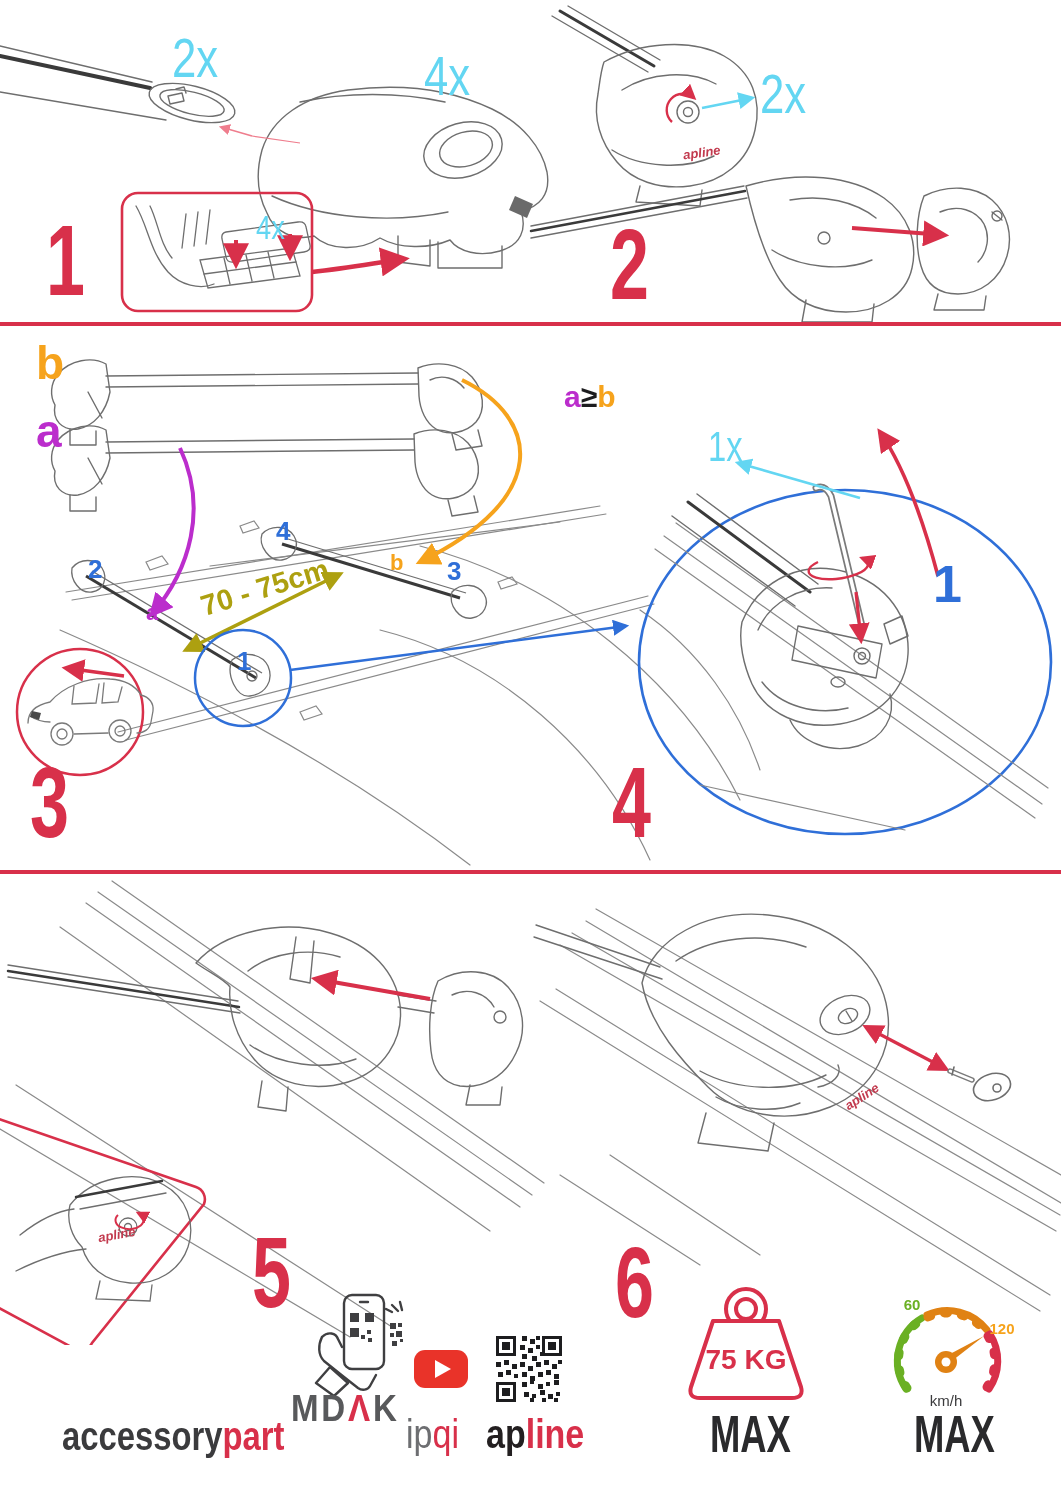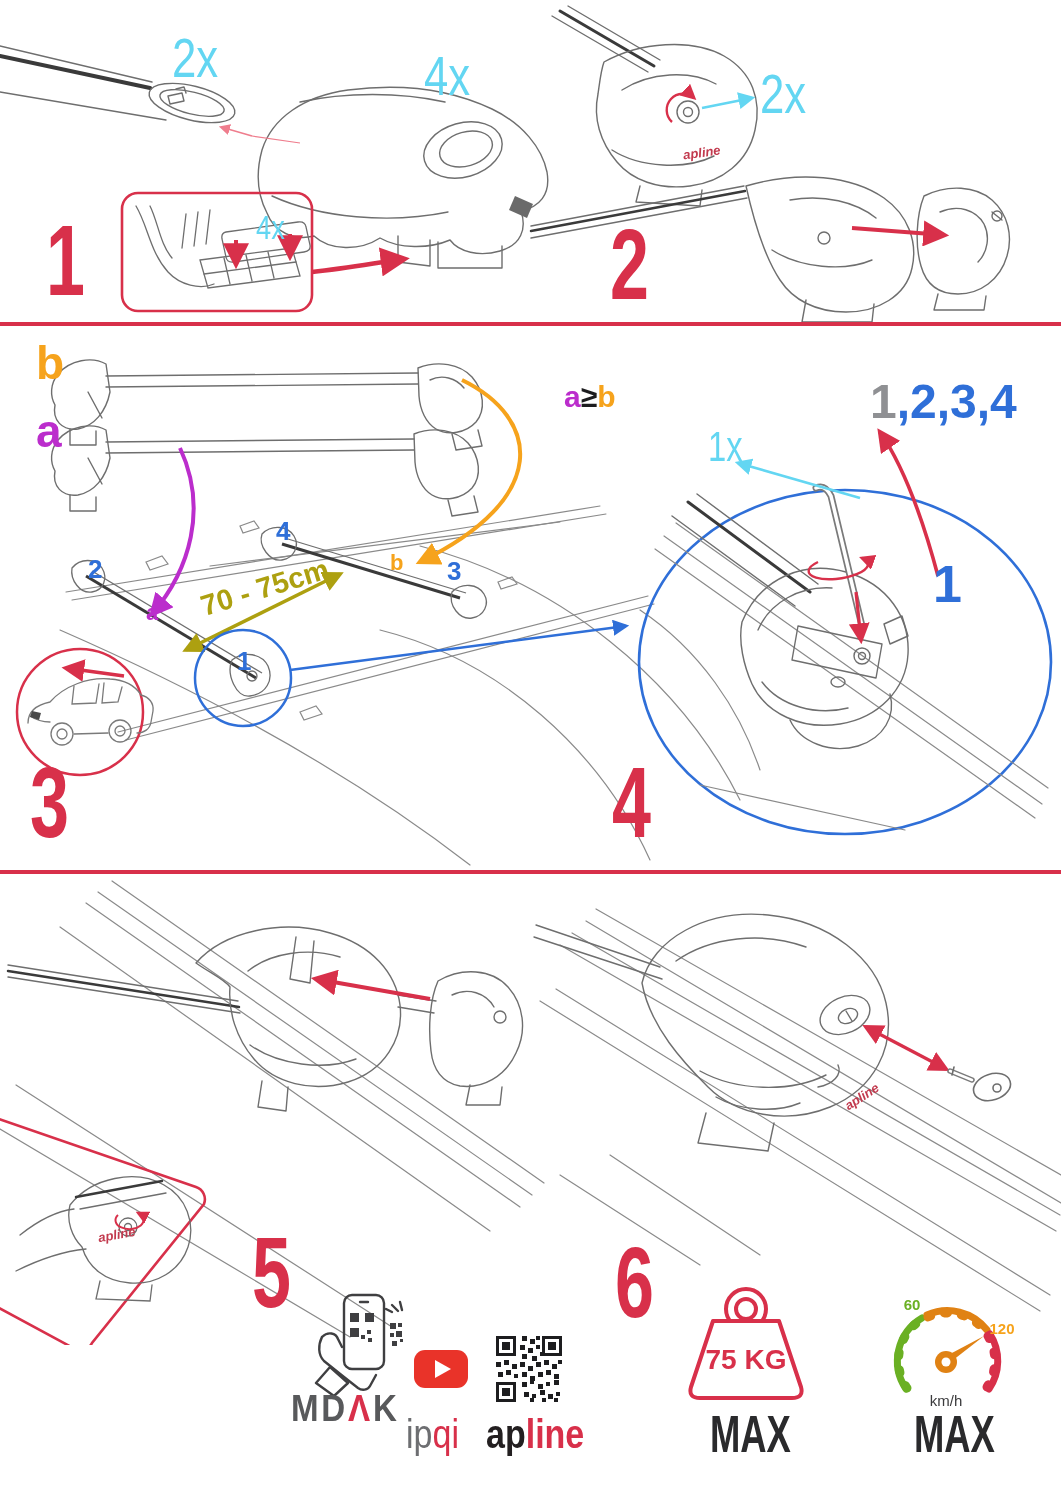--- a/index.html
+++ b/index.html
@@ -251,21 +251,20 @@
   <span class="abs roof-num" style="left:276px;top:518px">4</span>
   <span class="abs roof-num" style="left:88px;top:556px">2</span>
   <span class="abs roof-num" style="left:447px;top:558px">3</span>
   <span class="abs roof-num" style="left:237px;top:648px">1</span>
   <span class="abs roof-tag t-orange" style="left:390px;top:552px">b</span>
   <span class="abs roof-tag t-magenta" style="left:146px;top:602px">a</span>
   <span class="abs dist" style="left:206px;top:592px">70 - 75cm</span>
   <span class="abs" style="left:30px;top:752px"><span class="cx step-num">3</span></span>
 
   <span class="abs cond-formula" style="left:564px;top:382px"><span class="t-magenta">a</span><span style="color:#1c1c1e">≥</span><span class="t-orange">b</span></span>
-  <span class="abs seq" style="left:870px;top:378px"><span class="t-gray">1</span><span class="t-blue">,2,3,4</span></span>
   <span class="abs" style="left:708px;top:426px"><span class="cx qty" style="font-size:42px">1x</span></span>
   <span class="abs blue-one" style="left:933px;top:558px">1</span>
   <span class="abs" style="left:612px;top:752px"><span class="cx step-num">4</span></span>
 
   <div class="divider" style="top:870px"></div>
 
   <svg style="left:0;top:875px" width="1061" height="470" viewBox="0 0 1061 470">
     <defs>
       <marker id="m3r" viewBox="0 0 10 10" refX="8" refY="5" markerWidth="6.5" markerHeight="6.5" orient="auto-start-reverse">
           <path d="M0,0L10,5L0,10Z" fill="#d8304a"></path>
@@ -341,20 +340,21 @@
       <circle cx="997" cy="213" r="4"></circle>
       <path d="M954,192 l-2,8"></path>
     </g>
   </svg>
 
   <span class="abs brandtiny" style="left:98px;top:1228px;transform:rotate(-10deg)">apline</span>
   <span class="abs brandtiny" style="left:843px;top:1090px;transform:rotate(-33deg)">apline</span>
   <span class="abs" style="left:252px;top:1222px"><span class="cx step-num">5</span></span>
   <span class="abs" style="left:615px;top:1232px"><span class="cx step-num">6</span></span>
 
+  <span class="abs" style="left:62px;top:1416px"><span class="cx accpart"><span class="t-dark">accessory</span><span class="t-red">part</span></span></span>
 
   <svg style="left:308px;top:1293px" width="100" height="104" viewBox="0 0 100 104">
     <g stroke="#3f3f41" stroke-width="2.4" fill="none" stroke-linecap="round" stroke-linejoin="round">
       <rect x="36" y="2" width="40" height="74" rx="8"></rect>
       <path d="M52,9 L60,9"></path>
       <path d="M14,44 C10,52 10,62 16,68 L36,84 L50,95 C54,98 60,97 62,93 L68,82"></path>
       <path d="M14,44 C20,38 28,40 30,46 L34,54"></path>
       <path d="M8,90 L22,74 L40,90 L26,103 Z"></path>
       <path d="M84,12 l6,6"></path>
         <path d="M92,9 l2,8"></path>

